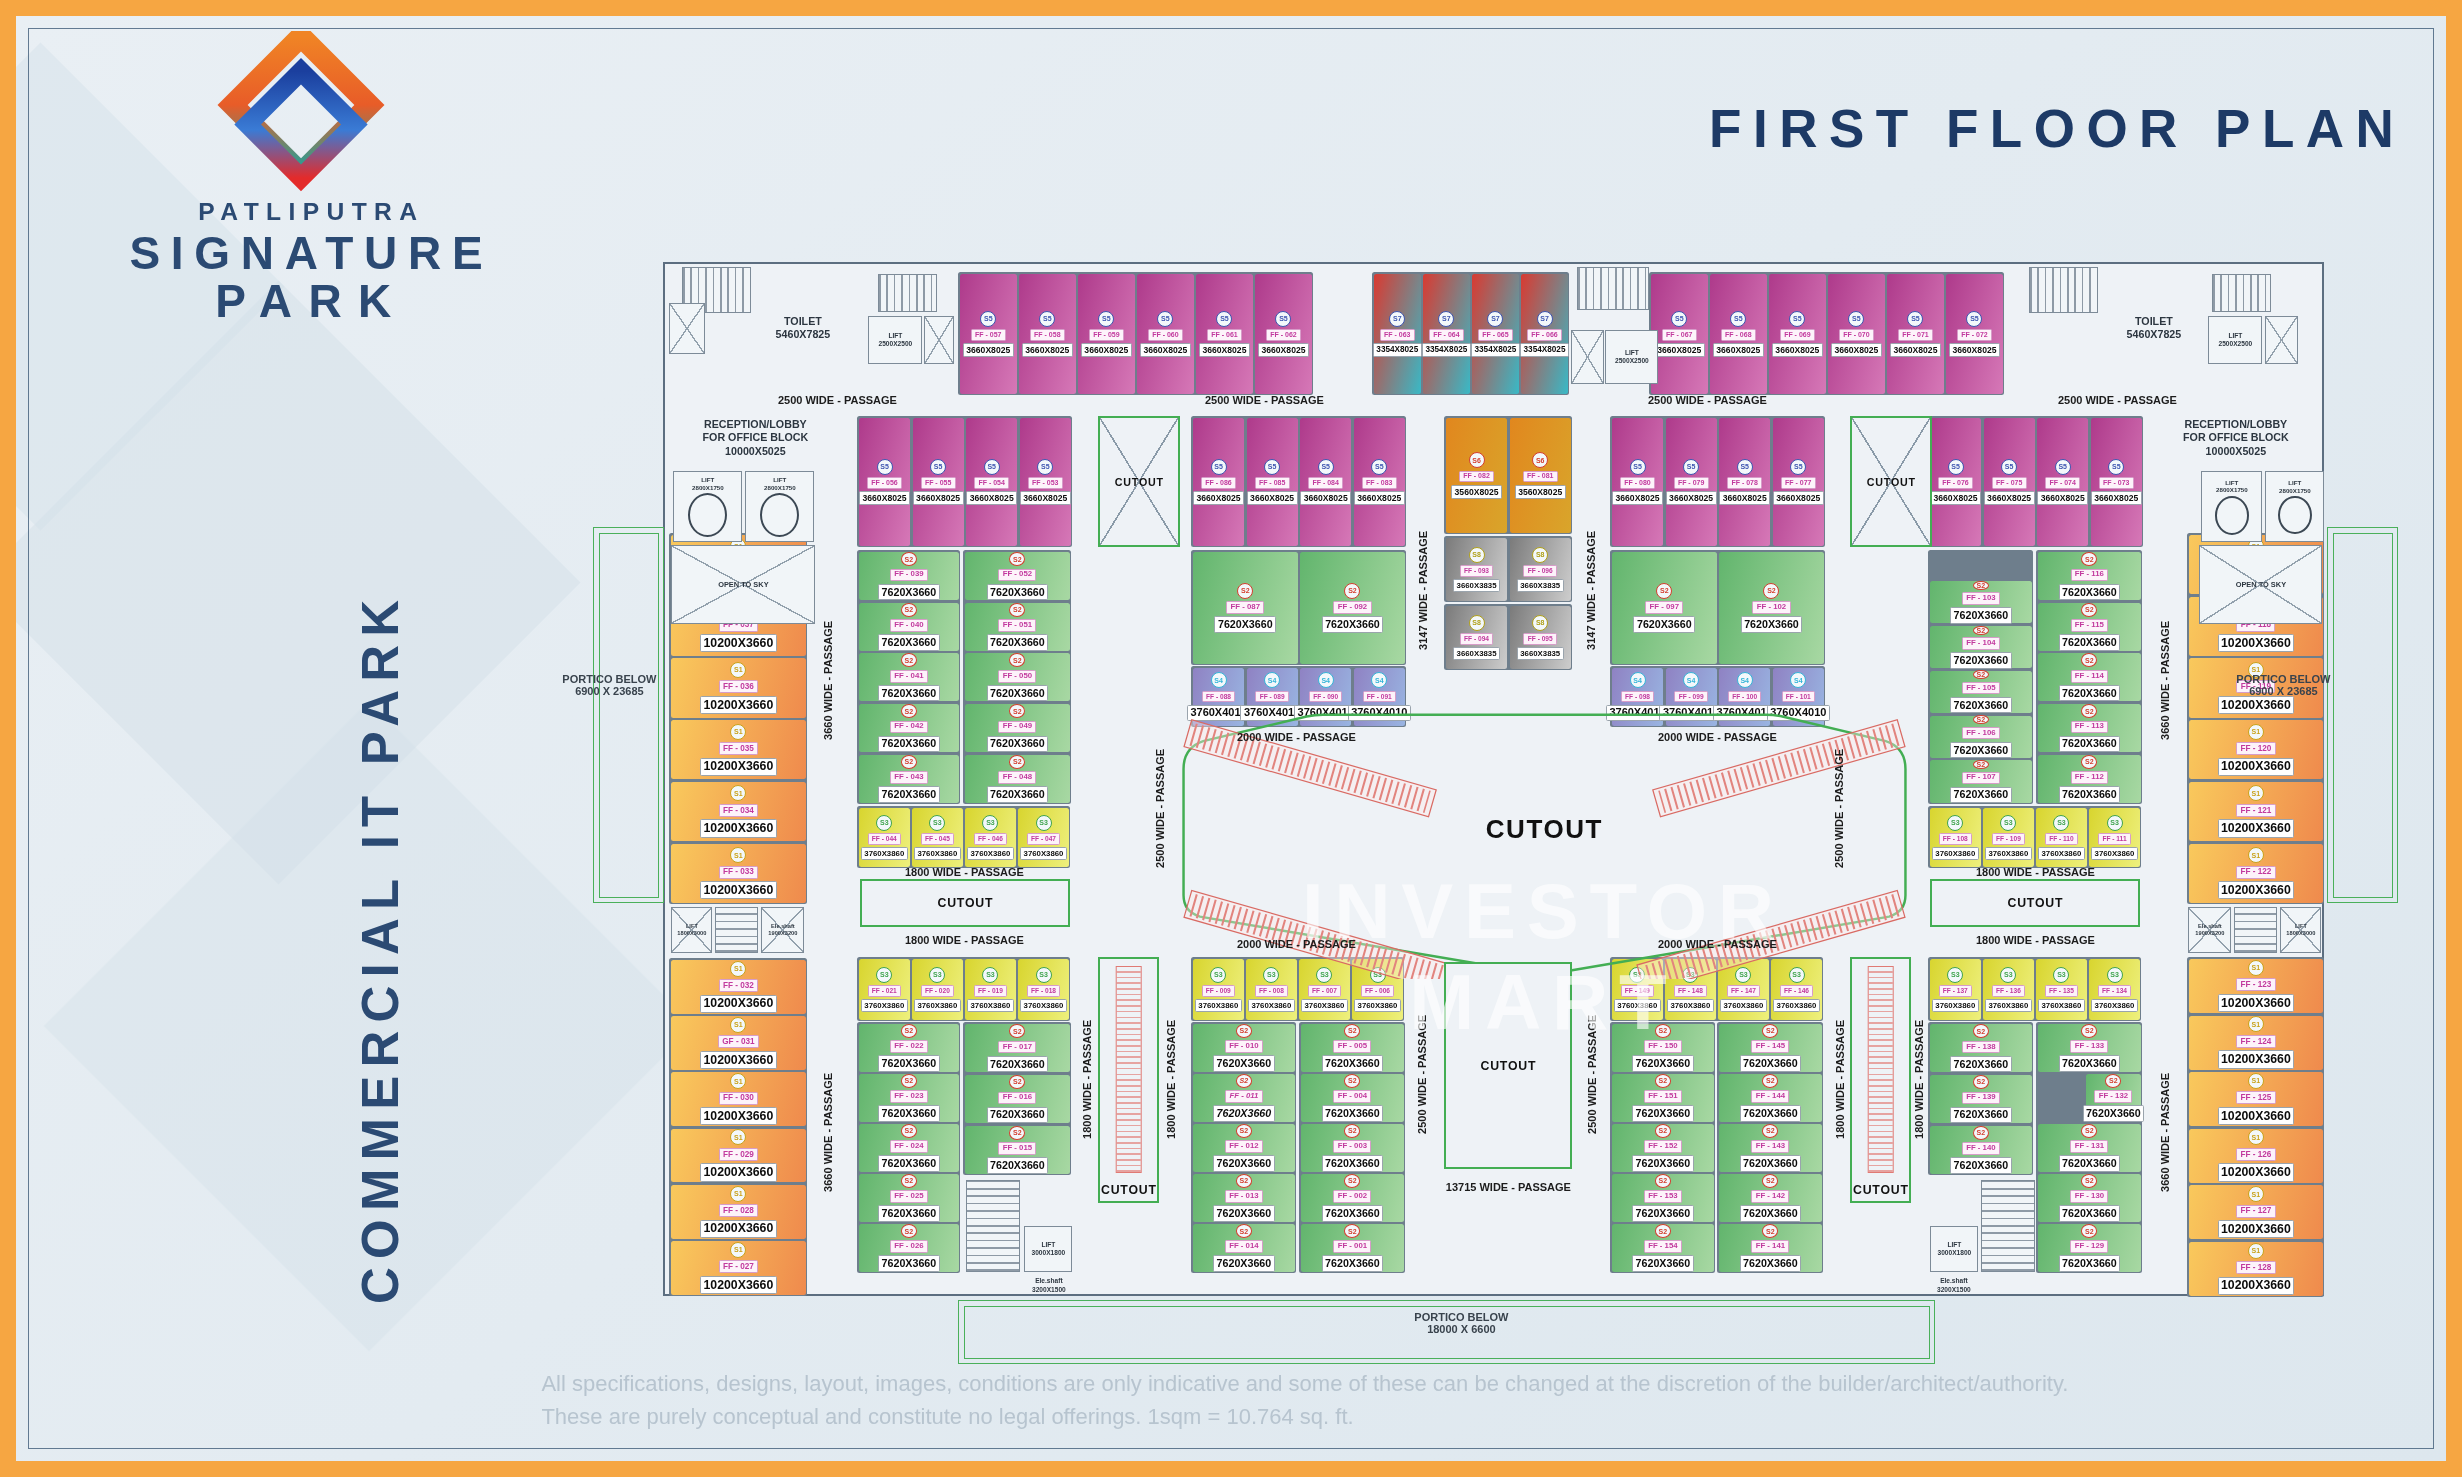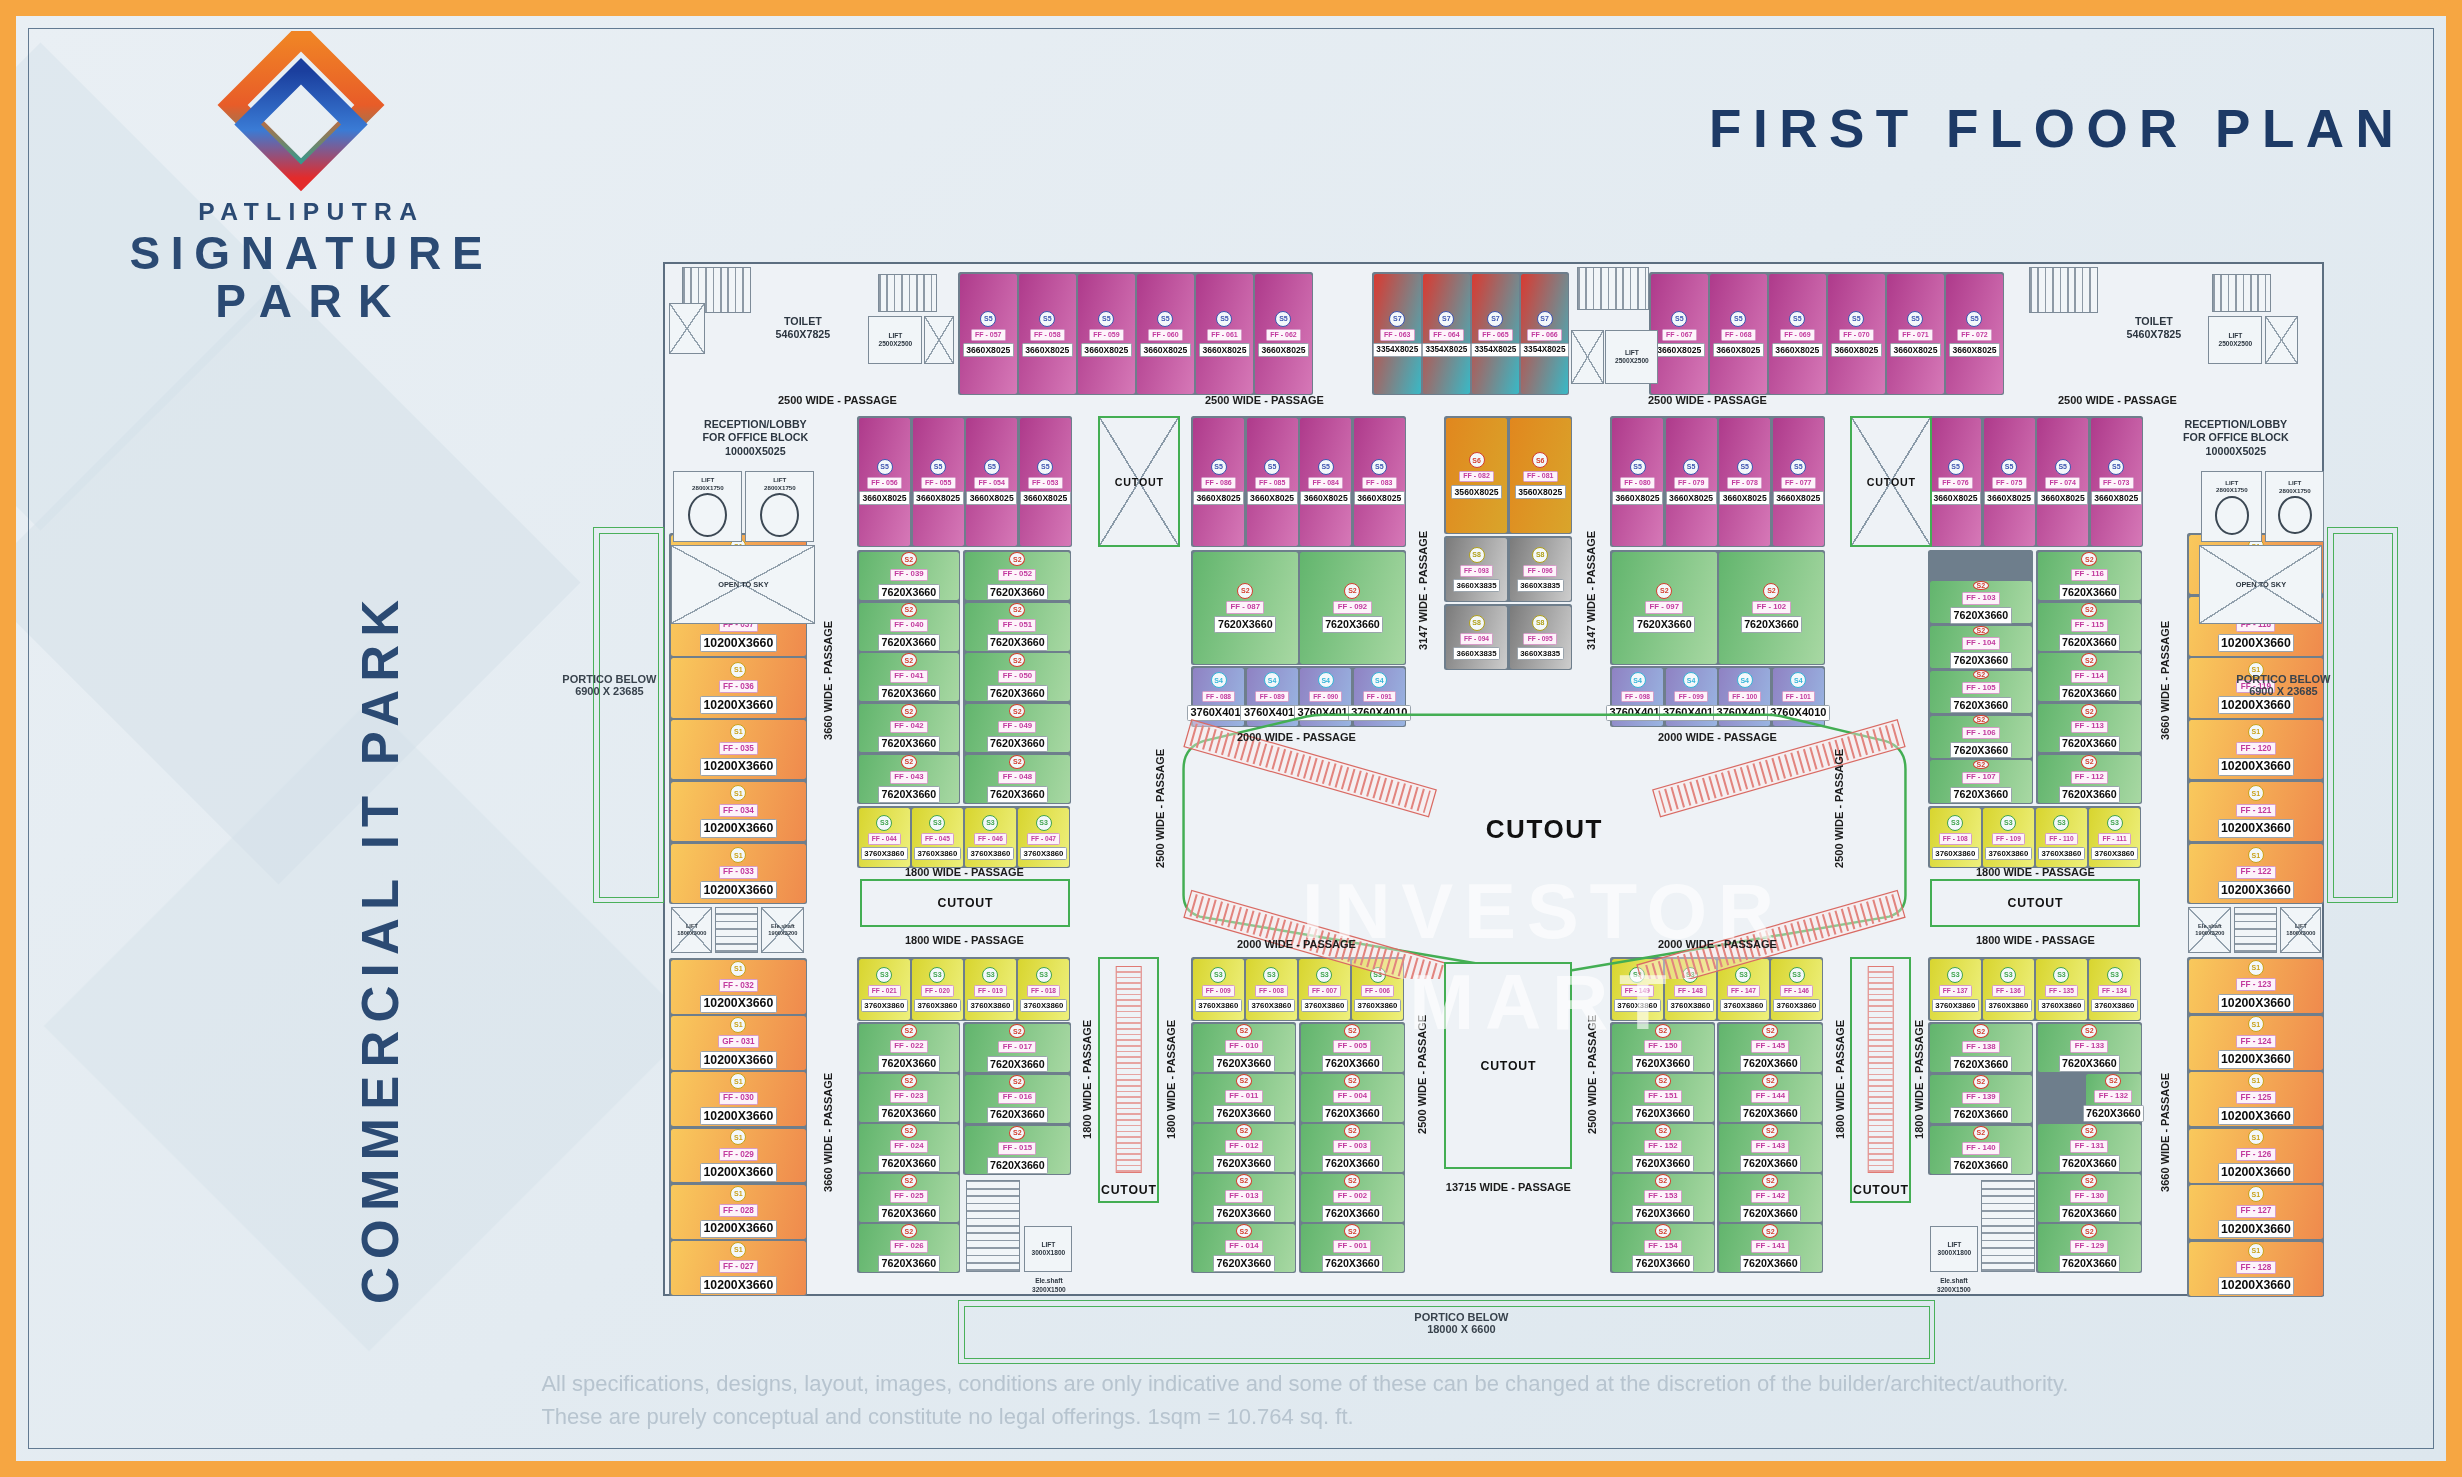--- a/index.html
+++ b/index.html
@@ -754,21 +754,21 @@
           <span class="ff">FF - 006</span>
           <span class="dim">3760X3860</span>
         </div>
       </div>
       <div class="blk" style="left: 1175px; top: 1006px; width: 105px; height: 251px; flex-direction: column;">
         <div class="unit s-S2" style="background: linear-gradient(105deg, rgb(98, 181, 109), rgb(168, 216, 163));">
           <span class="badge" style="color: rgb(212, 61, 46); border: 0.8px solid rgb(212, 61, 46);">S2</span>
           <span class="ff">FF - 010</span>
           <span class="dim">7620X3660</span>
         </div>
-        <div class="unit s-S2" style="background: linear-gradient(105deg, rgb(98, 181, 109), rgb(168, 216, 163));">
+        <div class="unit s-S2" style="background: linear-gradient(105deg, rgb(98, 181, 109), rgb(168, 216, 163)); font-style: italic;">
           <span class="badge" style="color: rgb(212, 61, 46); border: 0.8px solid rgb(212, 61, 46);">S2</span>
           <span class="ff">FF - 011</span>
           <span class="dim">7620X3660</span>
         </div>
         <div class="unit s-S2" style="background: linear-gradient(105deg, rgb(98, 181, 109), rgb(168, 216, 163));">
           <span class="badge" style="color: rgb(212, 61, 46); border: 0.8px solid rgb(212, 61, 46);">S2</span>
           <span class="ff">FF - 012</span>
           <span class="dim">7620X3660</span>
         </div>
         <div class="unit s-S2" style="background: linear-gradient(105deg, rgb(98, 181, 109), rgb(168, 216, 163));">

